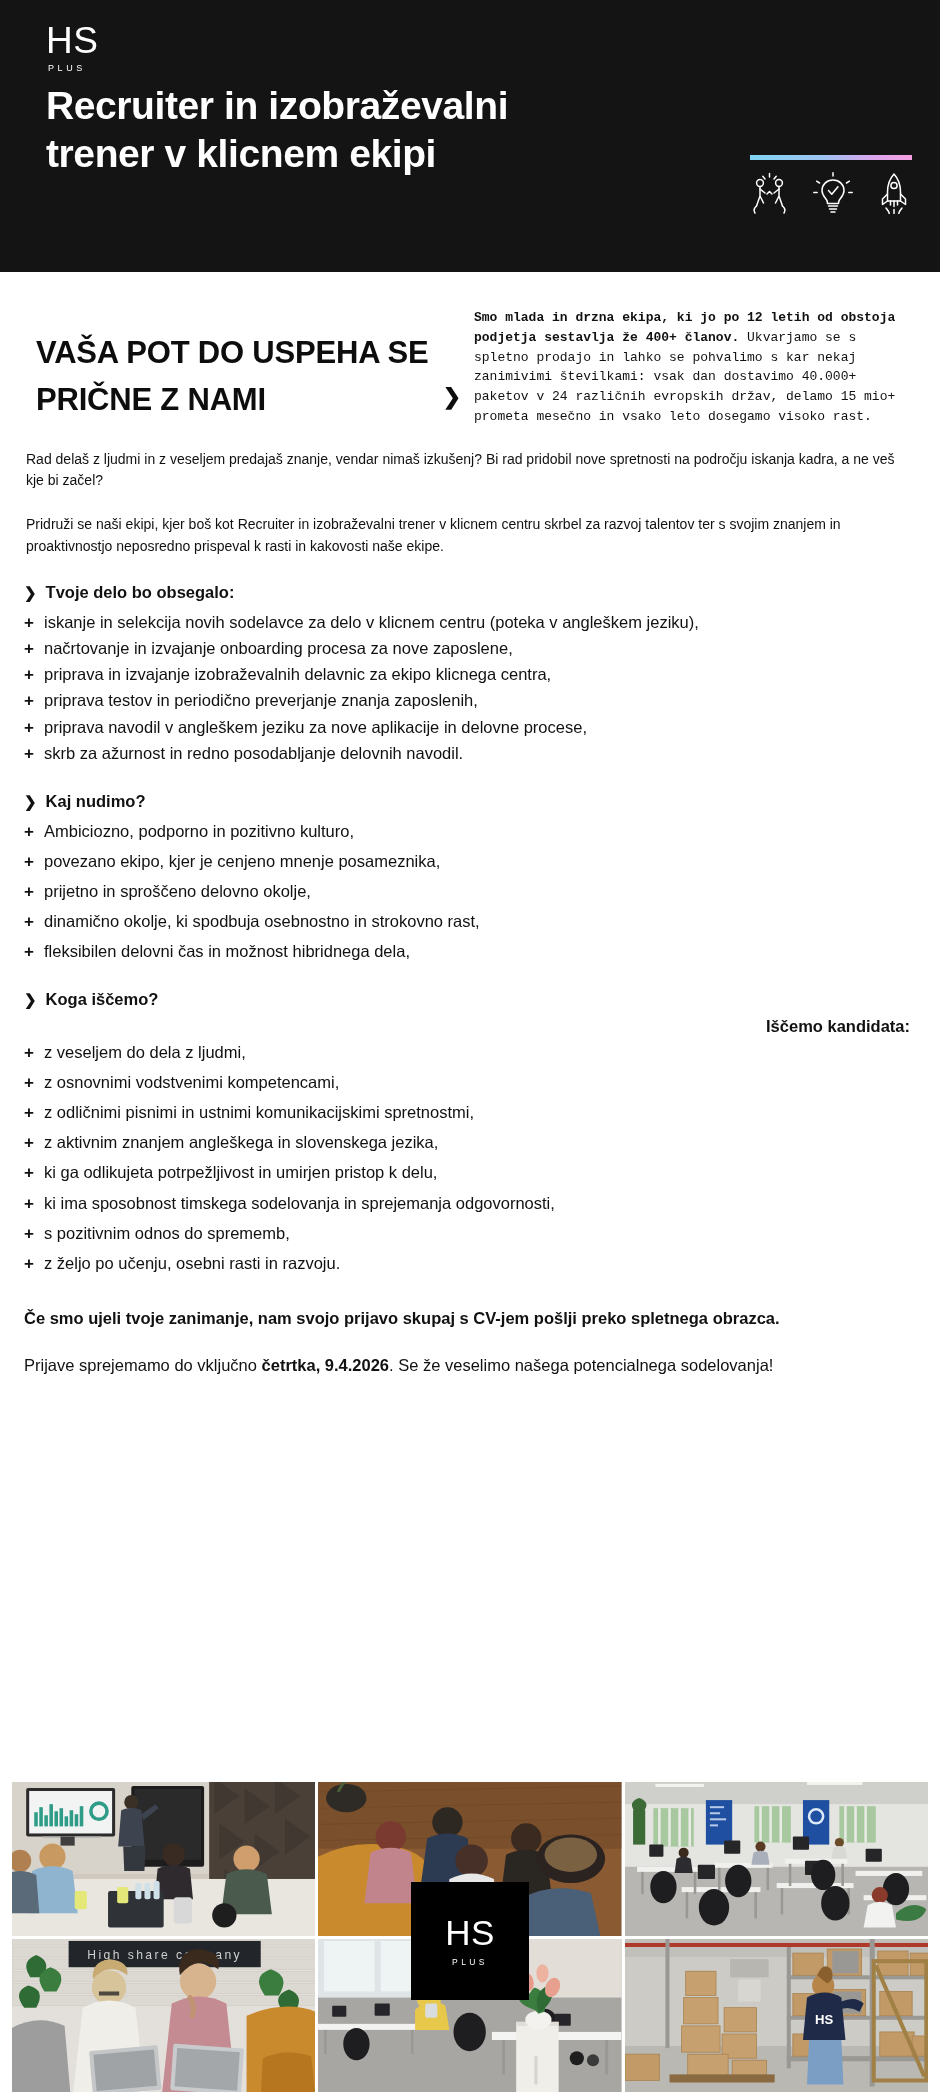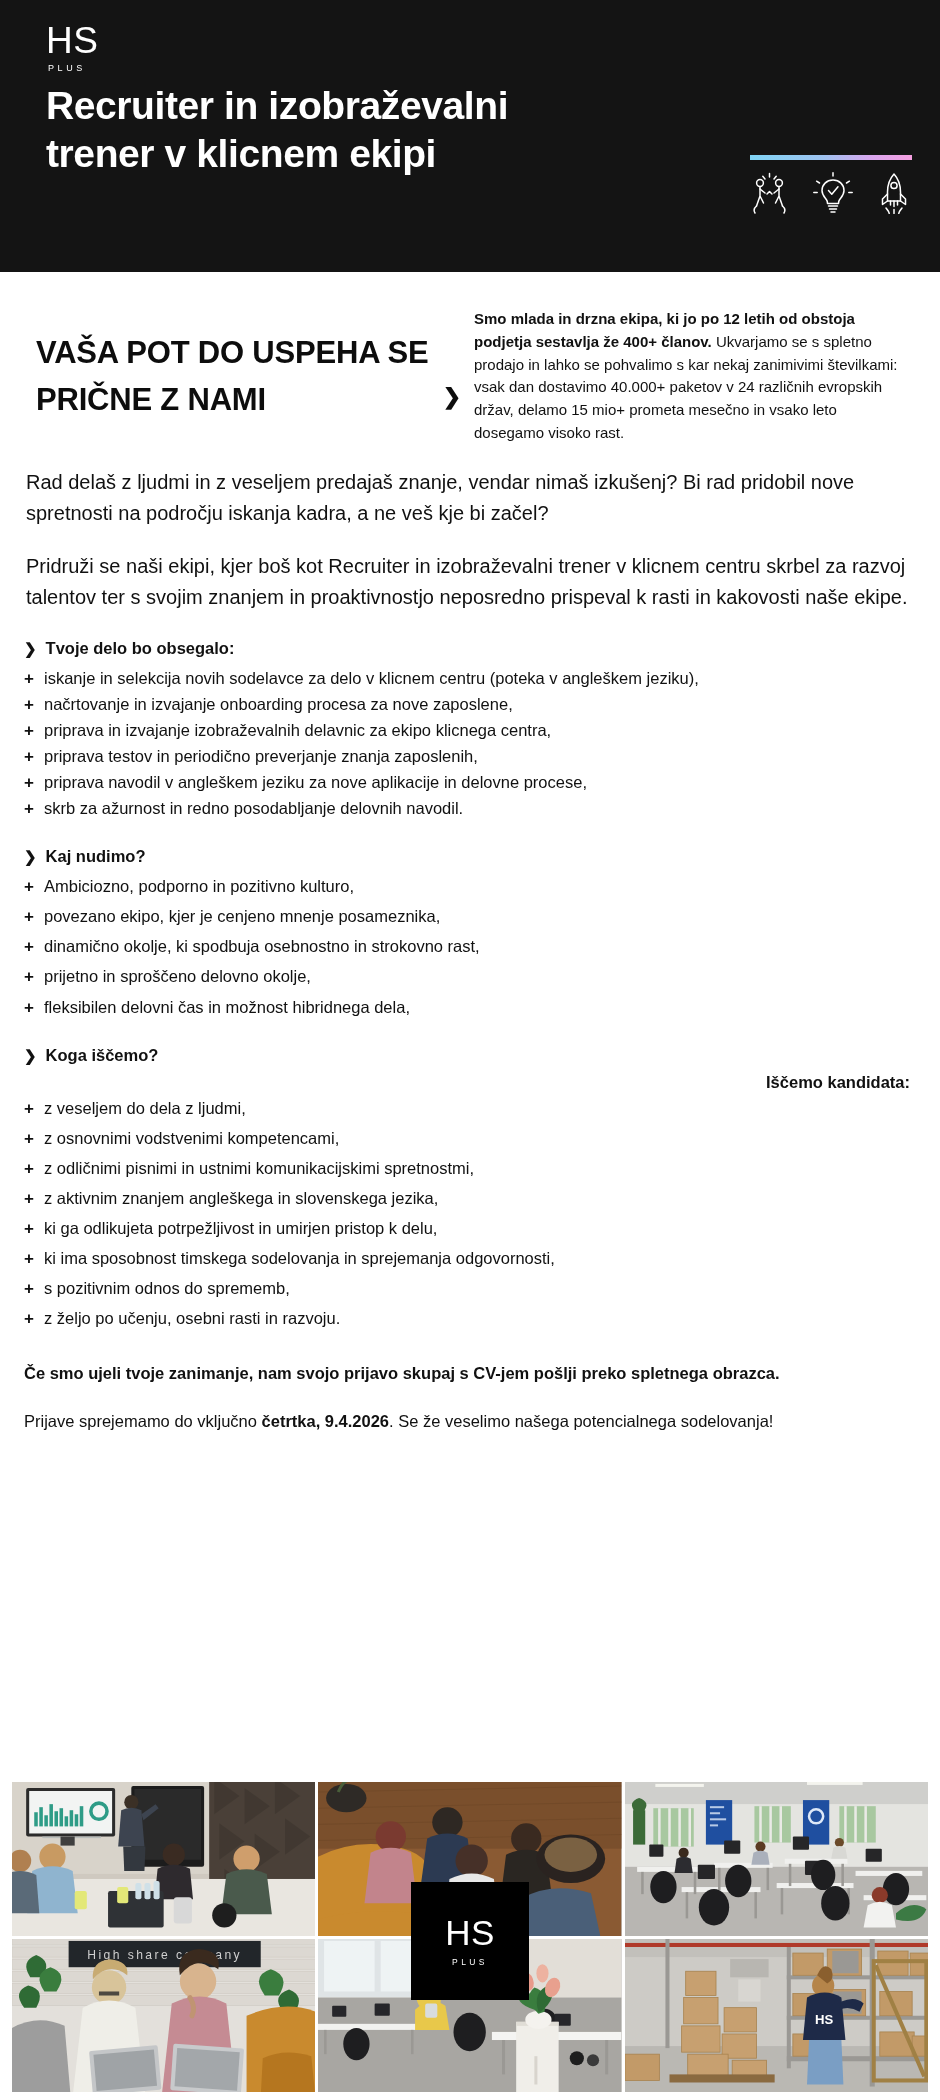--- a/index.html
+++ b/index.html
@@ -99,34 +99,35 @@
     width: 44px;
     padding-top: 80px;
     color: #0d0d0d;
     font-size: 22px;
     font-weight: 700;
     text-align: center;
   }
   .intro-right {
     width: 430px;
     padding-top: 4px;
-    font-size: 15px;
+    font-size: 13px;
     line-height: 1.52;
     color: #111111;
+    font-family: Liberation Mono, monospace;
   }
   .intro-right b { font-weight: 700; }
 
   
   .body-wrap {
     padding: 0 30px 0 24px;
     color: #111111;
   }
 
   .para {
-    font-size: 20px;
+    font-size: 14px;
     line-height: 1.55;
     margin-top: 22px;
     padding-left: 2px;
   }
 
   .section-head {
     font-size: 16.5px;
     font-weight: 800;
     margin-top: 26px;
     margin-bottom: 8px;
@@ -306,22 +307,22 @@
       <li>skrb za ažurnost in redno posodabljanje delovnih navodil.</li>
     </ul>
 
     <div class="section-head">
       <span class="chev">❯</span>
       <span>Kaj nudimo?</span>
     </div>
     <ul class="plus-list spaced">
       <li>Ambiciozno, podporno in pozitivno kulturo,</li>
       <li>povezano ekipo, kjer je cenjeno mnenje posameznika,</li>
+      <li>prijetno in sproščeno delovno okolje,</li>
       <li>dinamično okolje, ki spodbuja osebnostno in strokovno rast,</li>
-      <li>prijetno in sproščeno delovno okolje,</li>
       <li>fleksibilen delovni čas in možnost hibridnega dela,</li>
     </ul>
 
     <div class="section-head">
       <span class="chev">❯</span>
       <span>Koga iščemo?</span>
     </div>
     <div class="sub-head">Iščemo kandidata:</div>
     <ul class="plus-list spaced">
       <li>z veseljem do dela z ljudmi,</li>

